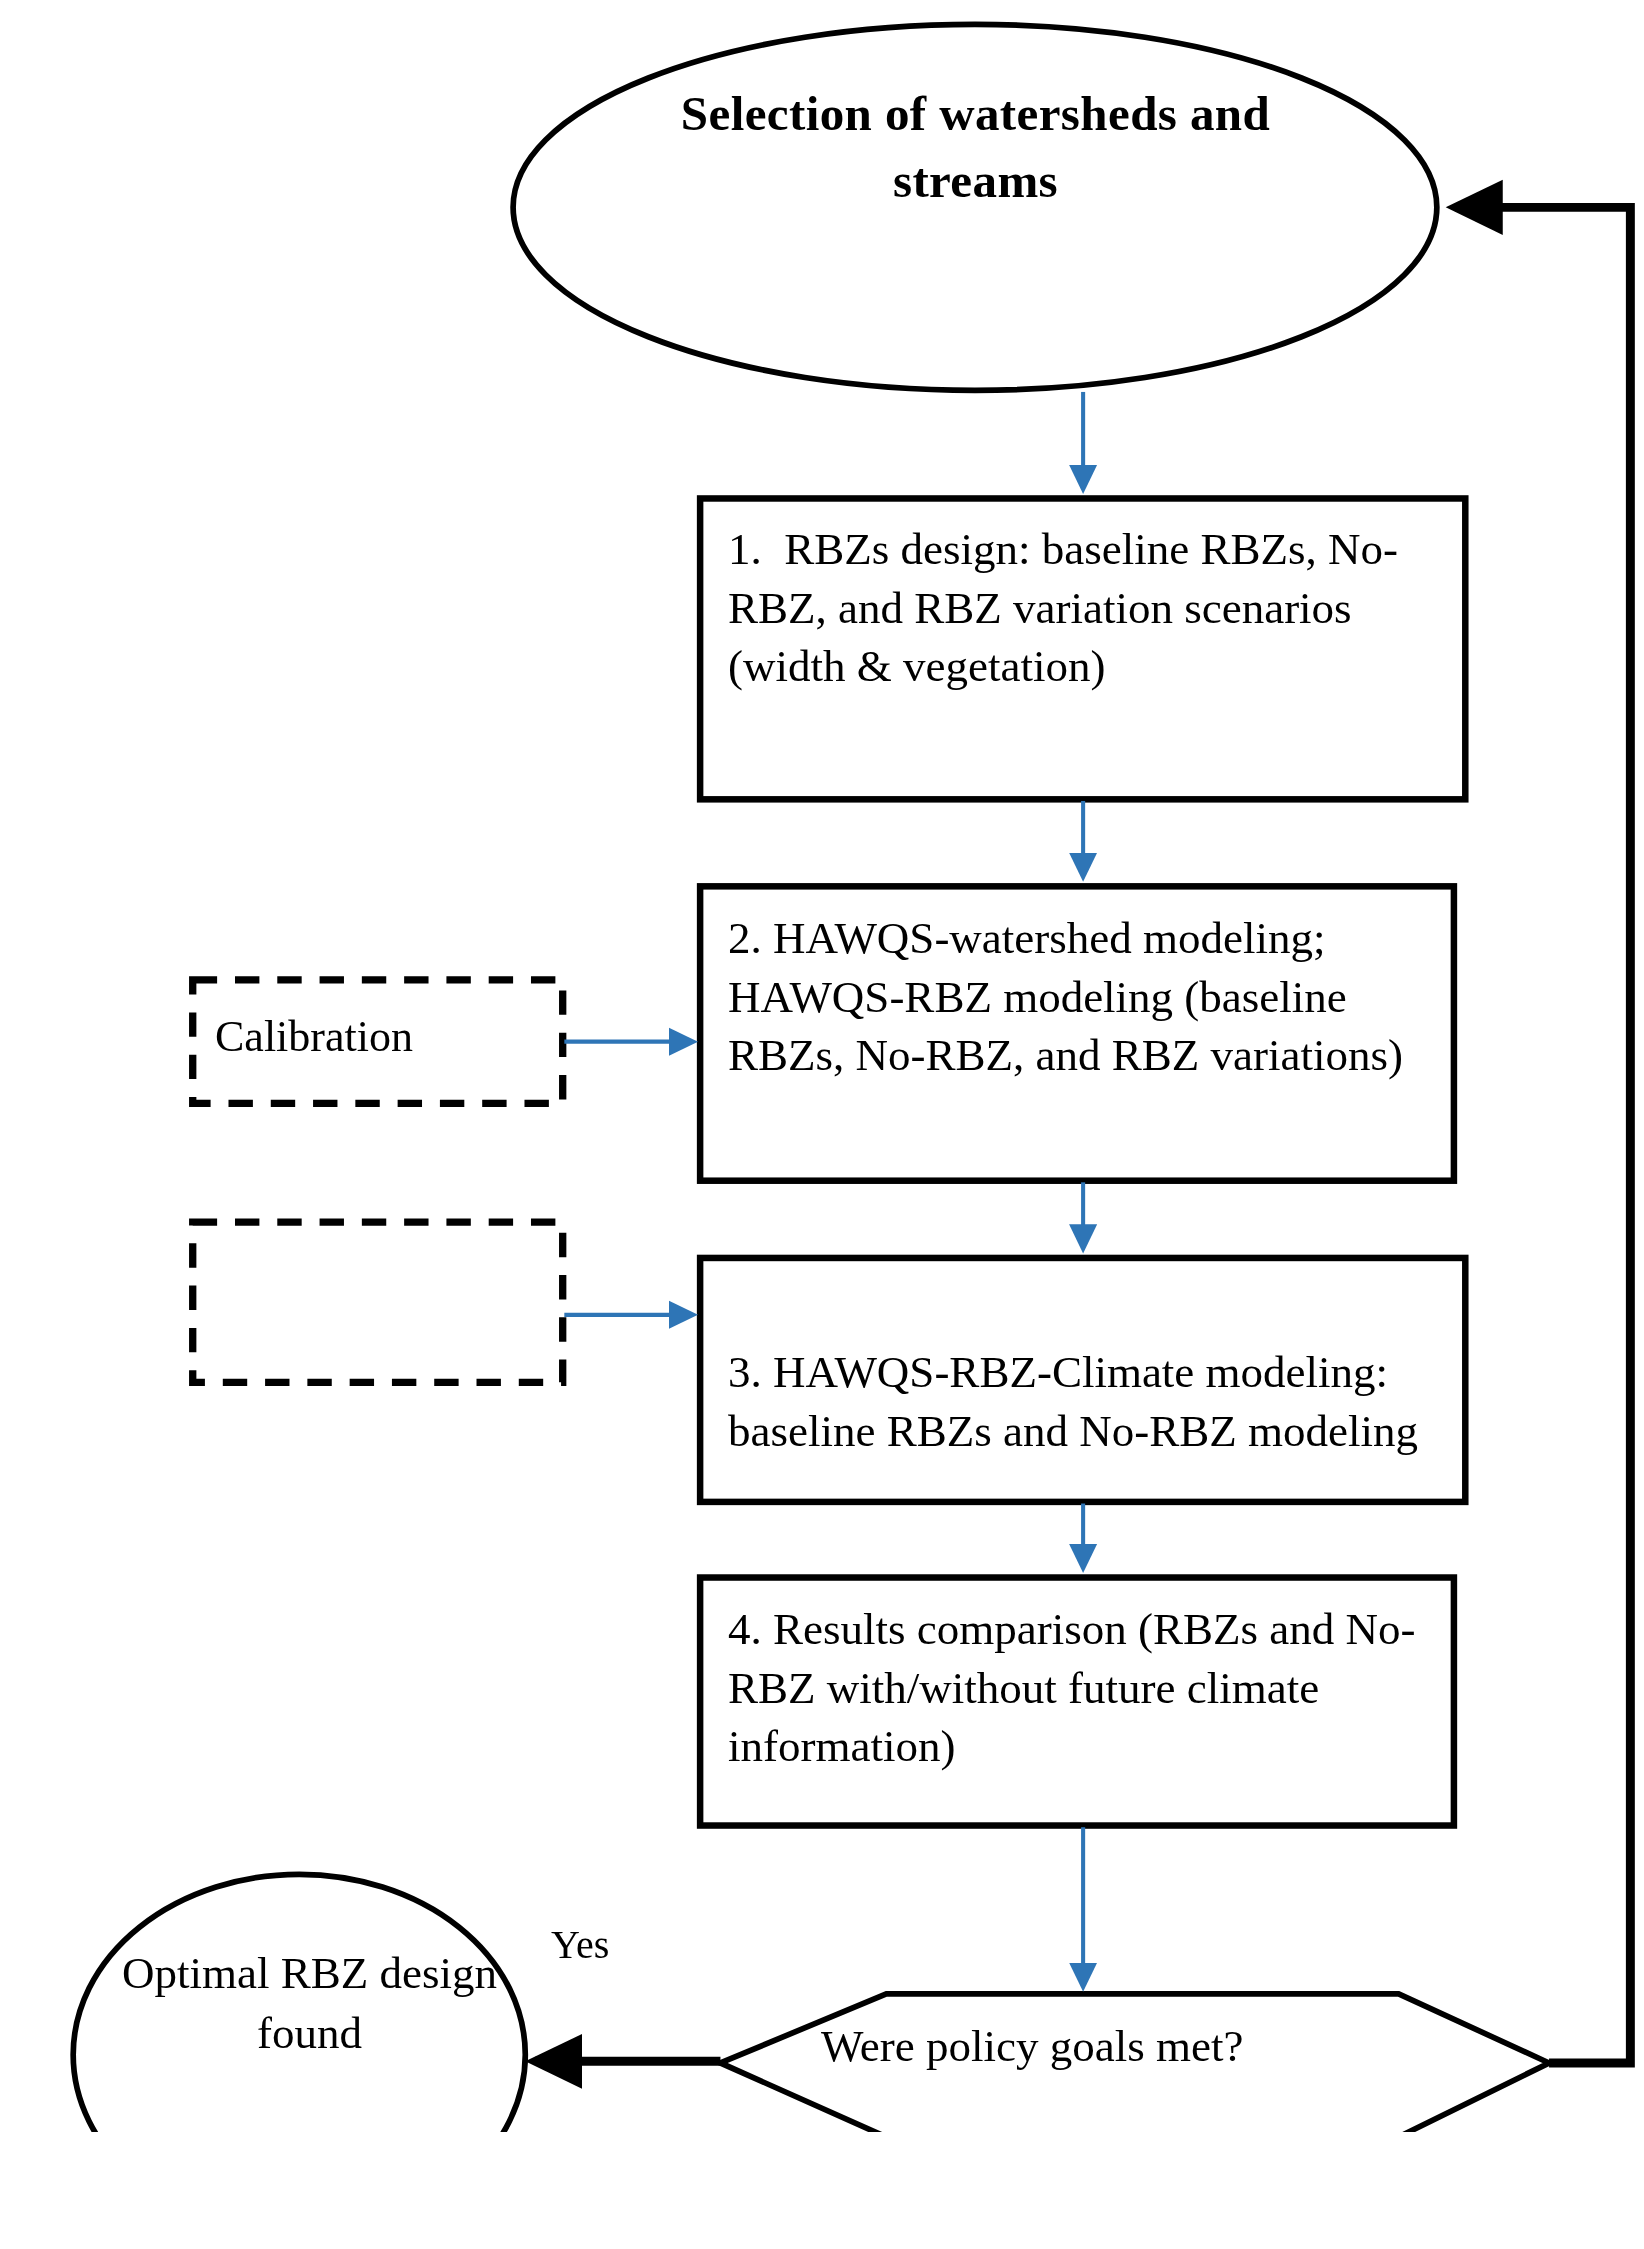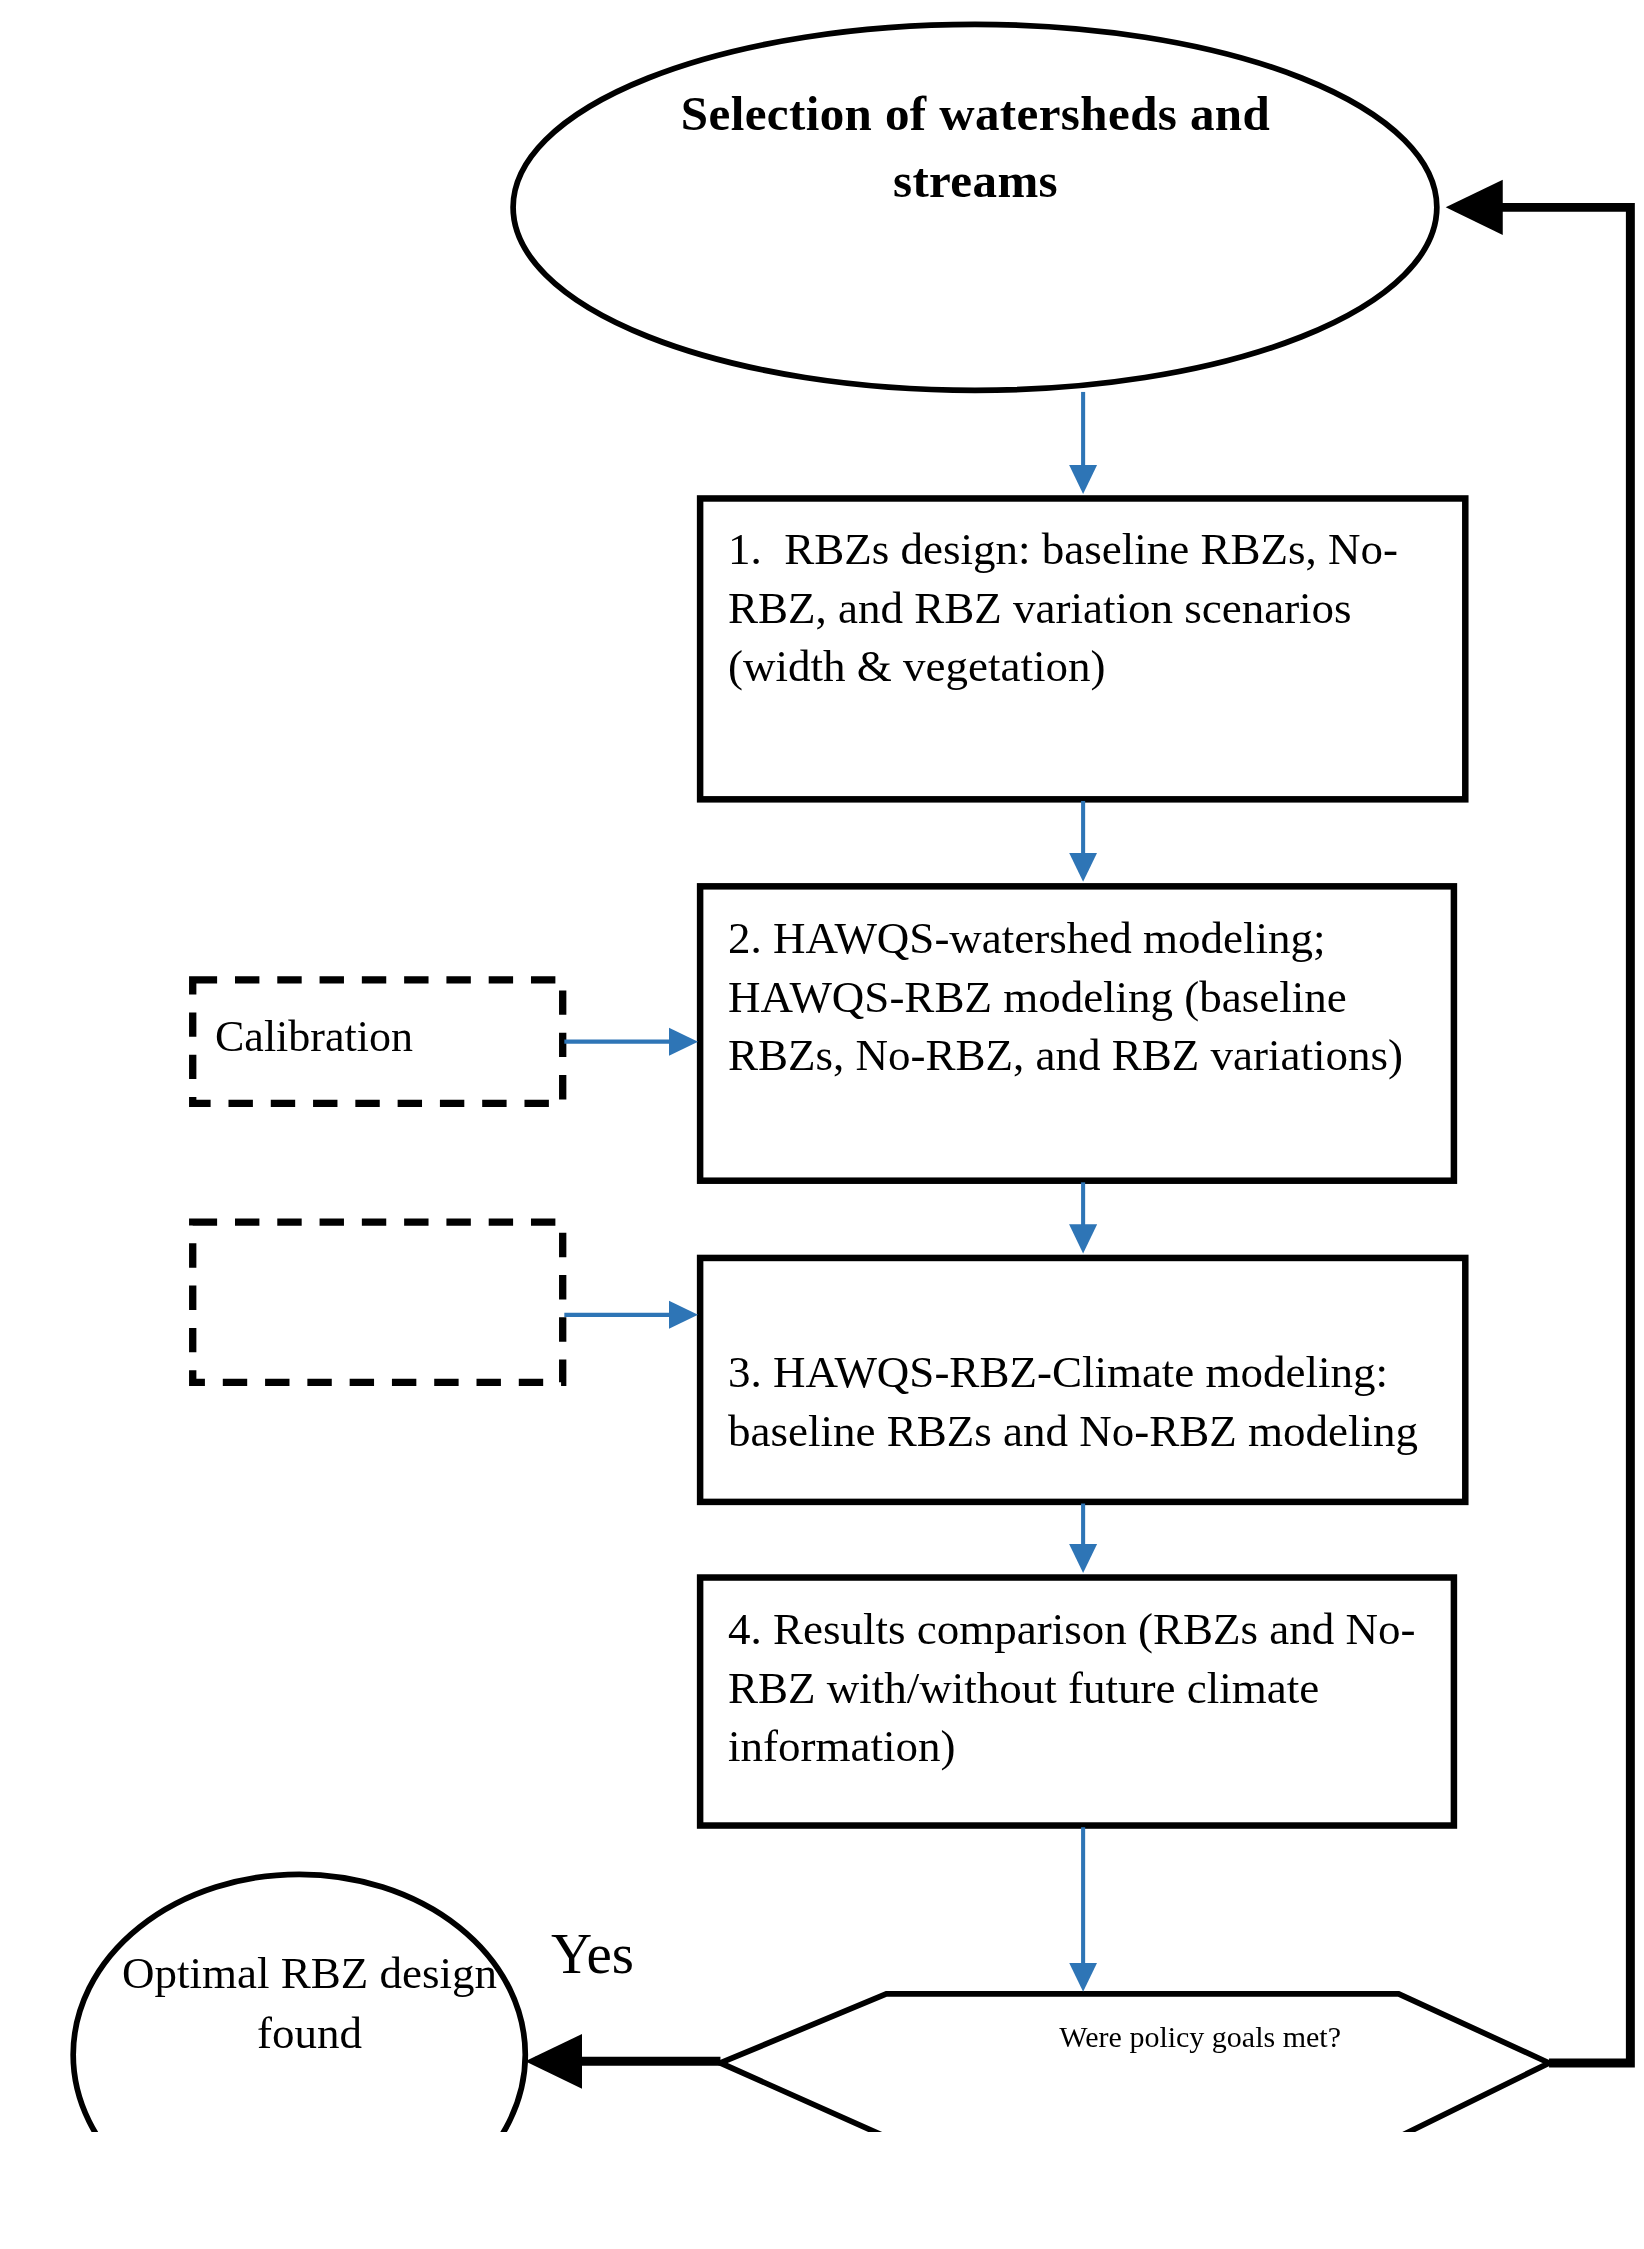--- a/index.html
+++ b/index.html
@@ -59,39 +59,39 @@
     text-align: left;
     line-height: 1.32;
   }
   #calibration-text { left: 215px; top: 1008px; width: 342px; }
   #lasso-text       { left: 215px; top: 1246px; width: 342px; }
   
   #decision-text {
     left: 821px;
     top: 2017px;
     width: 520px;
-    font-size: 30px;
-    text-align: right;
+    font-size: 45px;
+    text-align: left;
     line-height: 1.32;
   }
   
   #terminator-bottom-text {
     left: 98px;
     top: 1943px;
     width: 423px;
     text-align: center;
     font-size: 45px;
     line-height: 1.34;
   }
   
   .edge-label {
     position: absolute;
     z-index: 5;
     color: #000000;
-    font-size: 57px;
+    font-size: 40px;
     line-height: 1;
   }
   #label-yes { left: 551px;  top: 1925px; }
   #label-no  { left: 1541px; top: 2137px; margin-left: 43px; }
 </style>
 </head>
 <body>
 
 <div id="canvas">
 

